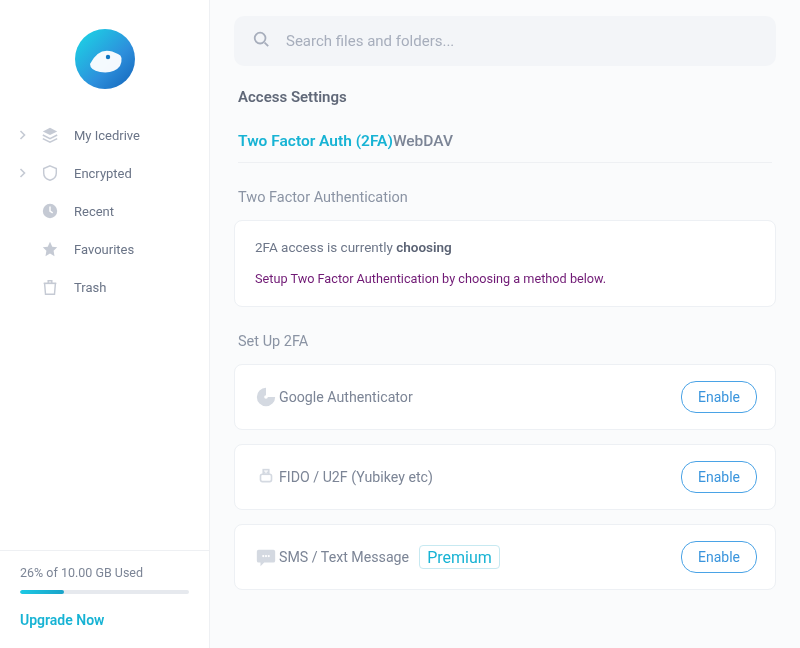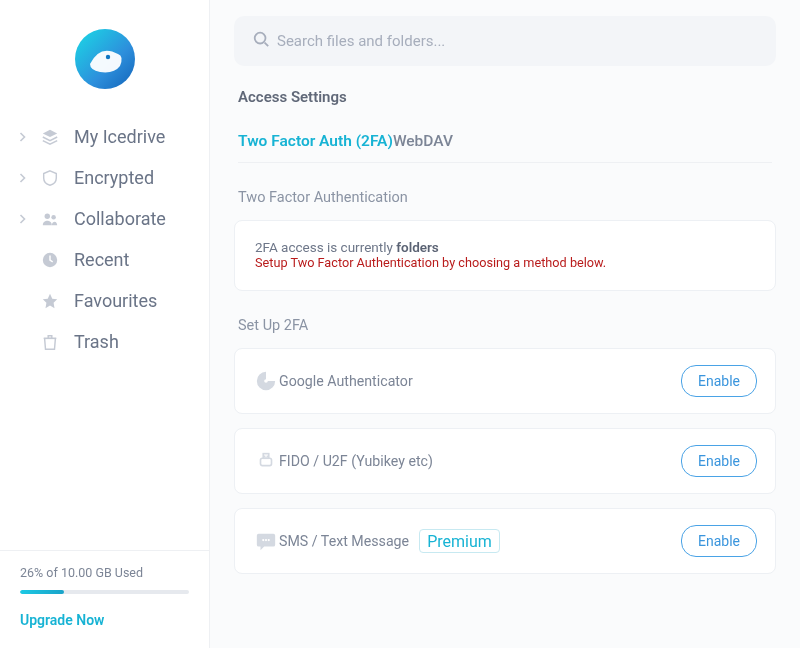--- a/index.html
+++ b/index.html
@@ -32,21 +32,21 @@
       flex: 0 0 auto;
     }
     .nav-item {
       display: flex;
       align-items: center;
       gap: 14px;
       padding: 10px 8px;
       border-radius: 8px;
       cursor: pointer;
       color: #6a7487;
-      font-size: 18px;
+      font-size: 13px;
     }
     .nav-item .chev {
       width: 8px;
       display: flex;
       justify-content: center;
       color: #c5cad4;
     }
     .nav-item .icon {
       width: 20px;
       display: flex;
@@ -83,21 +83,21 @@
     .main {
       flex: 1;
       padding: 16px 24px 0 24px;
       overflow: hidden;
     }
     .search {
       background: #f3f5f8;
       border-radius: 10px;
       display: flex;
       align-items: center;
-      gap: 7px;
+      gap: 16px;
       padding: 14px 18px;
       color: #a7aebc;
       font-size: 15px;
     }
     .page-title {
       margin: 22px 4px 0;
       font-size: 15px;
       font-weight: 600;
       color: #606878;
     }
@@ -125,22 +125,23 @@
       border: 1px solid #edf0f4;
       border-radius: 8px;
       padding: 18px 20px 20px;
     }
     .status-line {
       font-size: 13.5px;
       color: #6e7789;
     }
     .status-line b { color: #5b6374; font-weight: 600; }
     .status-sub {
+      margin-top: 16px;
       font-size: 12.7px;
-      color: #b91c1c;
+      color: #701a75;
     }
     .method-card {
       margin-top: 14px;
       background: #fff;
       border: 1px solid #edf0f4;
       border-radius: 8px;
       padding: 16px 18px;
       display: flex;
       align-items: center;
     }
@@ -219,36 +220,20 @@
           </svg>
       </span>
       <span class="icon">
         <svg width="18" height="18" viewBox="0 0 20 20" fill="currentColor">
             <path d="M10 2 L17 5 V10 C17 14 14 17 10 18 C6 17 3 14 3 10 V5 Z" fill="none" stroke="currentColor" stroke-width="1.6"></path>
           </svg>
       </span>
       <span>Encrypted</span>
     </div>
     <div class="nav-item">
-      <span class="chev">
-        <svg width="7" height="10" viewBox="0 0 6 10">
-            <path d="M1 1 L5 5 L1 9" fill="none" stroke="currentColor" stroke-width="1.6"></path>
-          </svg>
-      </span>
-      <span class="icon">
-        <svg width="18" height="18" viewBox="0 0 20 20" fill="currentColor">
-            <circle cx="7" cy="7" r="3"></circle>
-            <circle cx="14" cy="8" r="2.5"></circle>
-            <path d="M2 17 C2 13 5 12 7 12 C9 12 12 13 12 17 Z"></path>
-            <path d="M12 17 C12 14 14 13 15 13 C17 13 18 15 18 17 Z"></path>
-          </svg>
-      </span>
-      <span>Collaborate</span>
-    </div>
-    <div class="nav-item">
       <span class="chev"></span>
       <span class="icon">
         <svg width="18" height="18" viewBox="0 0 20 20" fill="currentColor">
             <circle cx="10" cy="10" r="8"></circle>
             <path d="M10 5 V10 L13 12" stroke="#fff" stroke-width="1.6" fill="none"></path>
           </svg>
       </span>
       <span>Recent</span>
     </div>
     <div class="nav-item">
@@ -297,21 +282,21 @@
 
   <div class="tabs">
     <div class="tab active">Two Factor Auth (2FA)</div>
     <div class="tab">WebDAV</div>
   </div>
 
   <div class="section-label">Two Factor Authentication</div>
 
   <div class="status-card">
     <div class="status-line">
-      <span>2FA access is currently </span><b>folders</b>
+      <span>2FA access is currently </span><b>choosing</b>
     </div>
     <div class="status-sub">Setup Two Factor Authentication by choosing a method below.</div>
   </div>
 
   <div class="section-label">Set Up 2FA</div>
 
   <div class="method-card">
     <span class="method-icon">
       <svg width="22" height="22" viewBox="0 0 24 24" fill="currentColor">
           <path d="M12 2 A10 10 0 1 0 22 12 H14 A2 2 0 1 1 12 10 V2 Z"></path>

